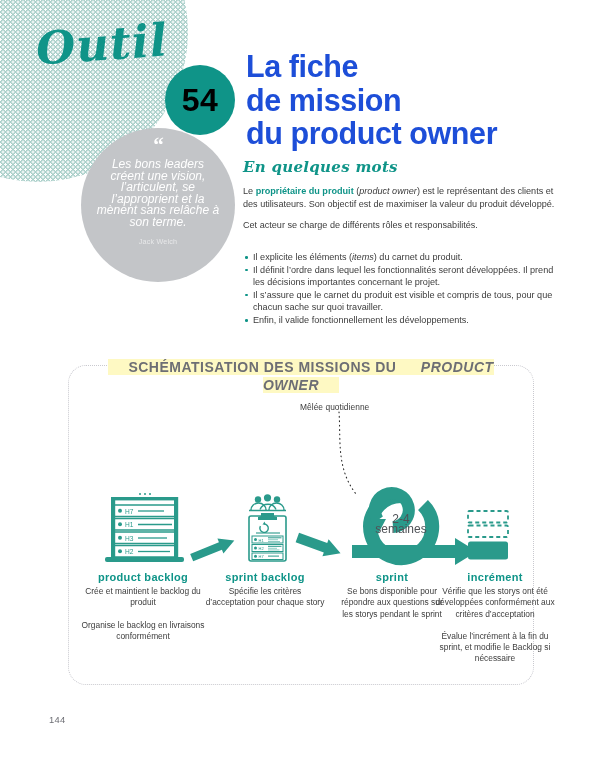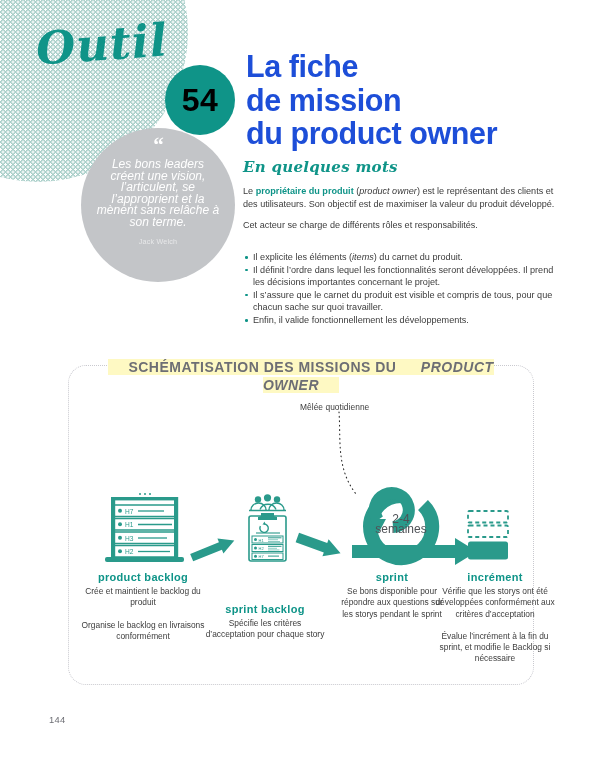--- a/index.html
+++ b/index.html
@@ -219,21 +219,21 @@
     line-height: 11.3px;
     color: #3c3c3c;
   }
   .flow-desc2 {
     font-size: 8.4px;
     line-height: 11.3px;
     color: #3c3c3c;
     margin-top: 11px;
   }
   #col-product { left: 78px;  top: 571px; width: 130px; }
-  #col-sprintb { left: 205px; top: 571px; width: 120px; margin-top: 32px; }
+  #col-sprintb { left: 205px; top: 571px; width: 120px; }
   #col-sprint  { left: 340px; top: 571px; width: 104px; }
   #col-increm  { left: 432px; top: 571px; width: 126px; }
 
   #melee-label {
     position: absolute;
     left: 300px;
     top: 402px;
     font-size: 8.4px;
     color: #3c3c3c;
     letter-spacing: 0.05px;

